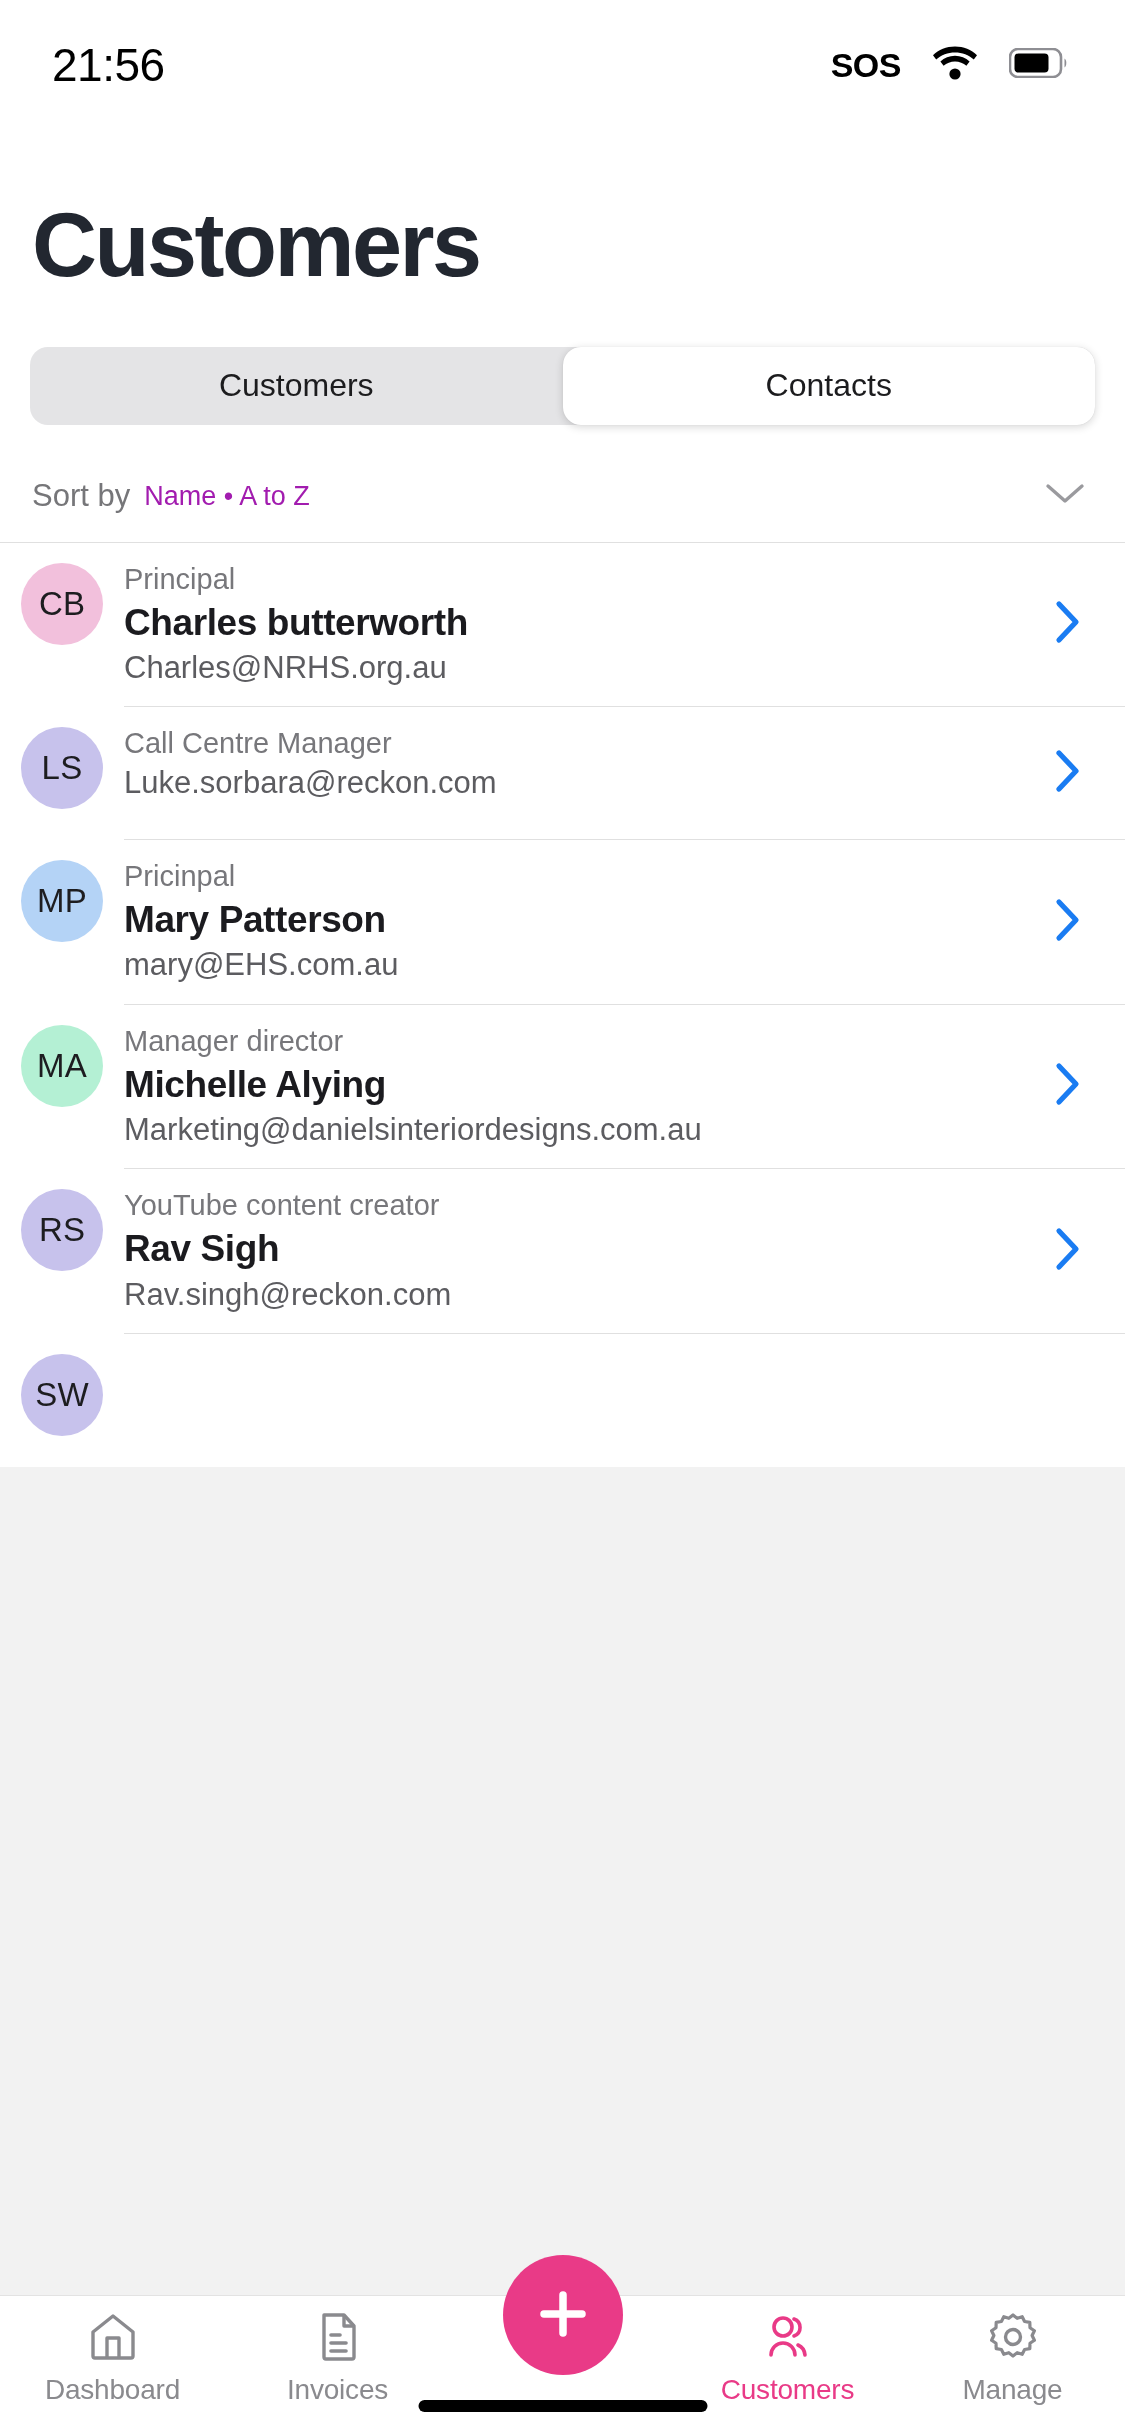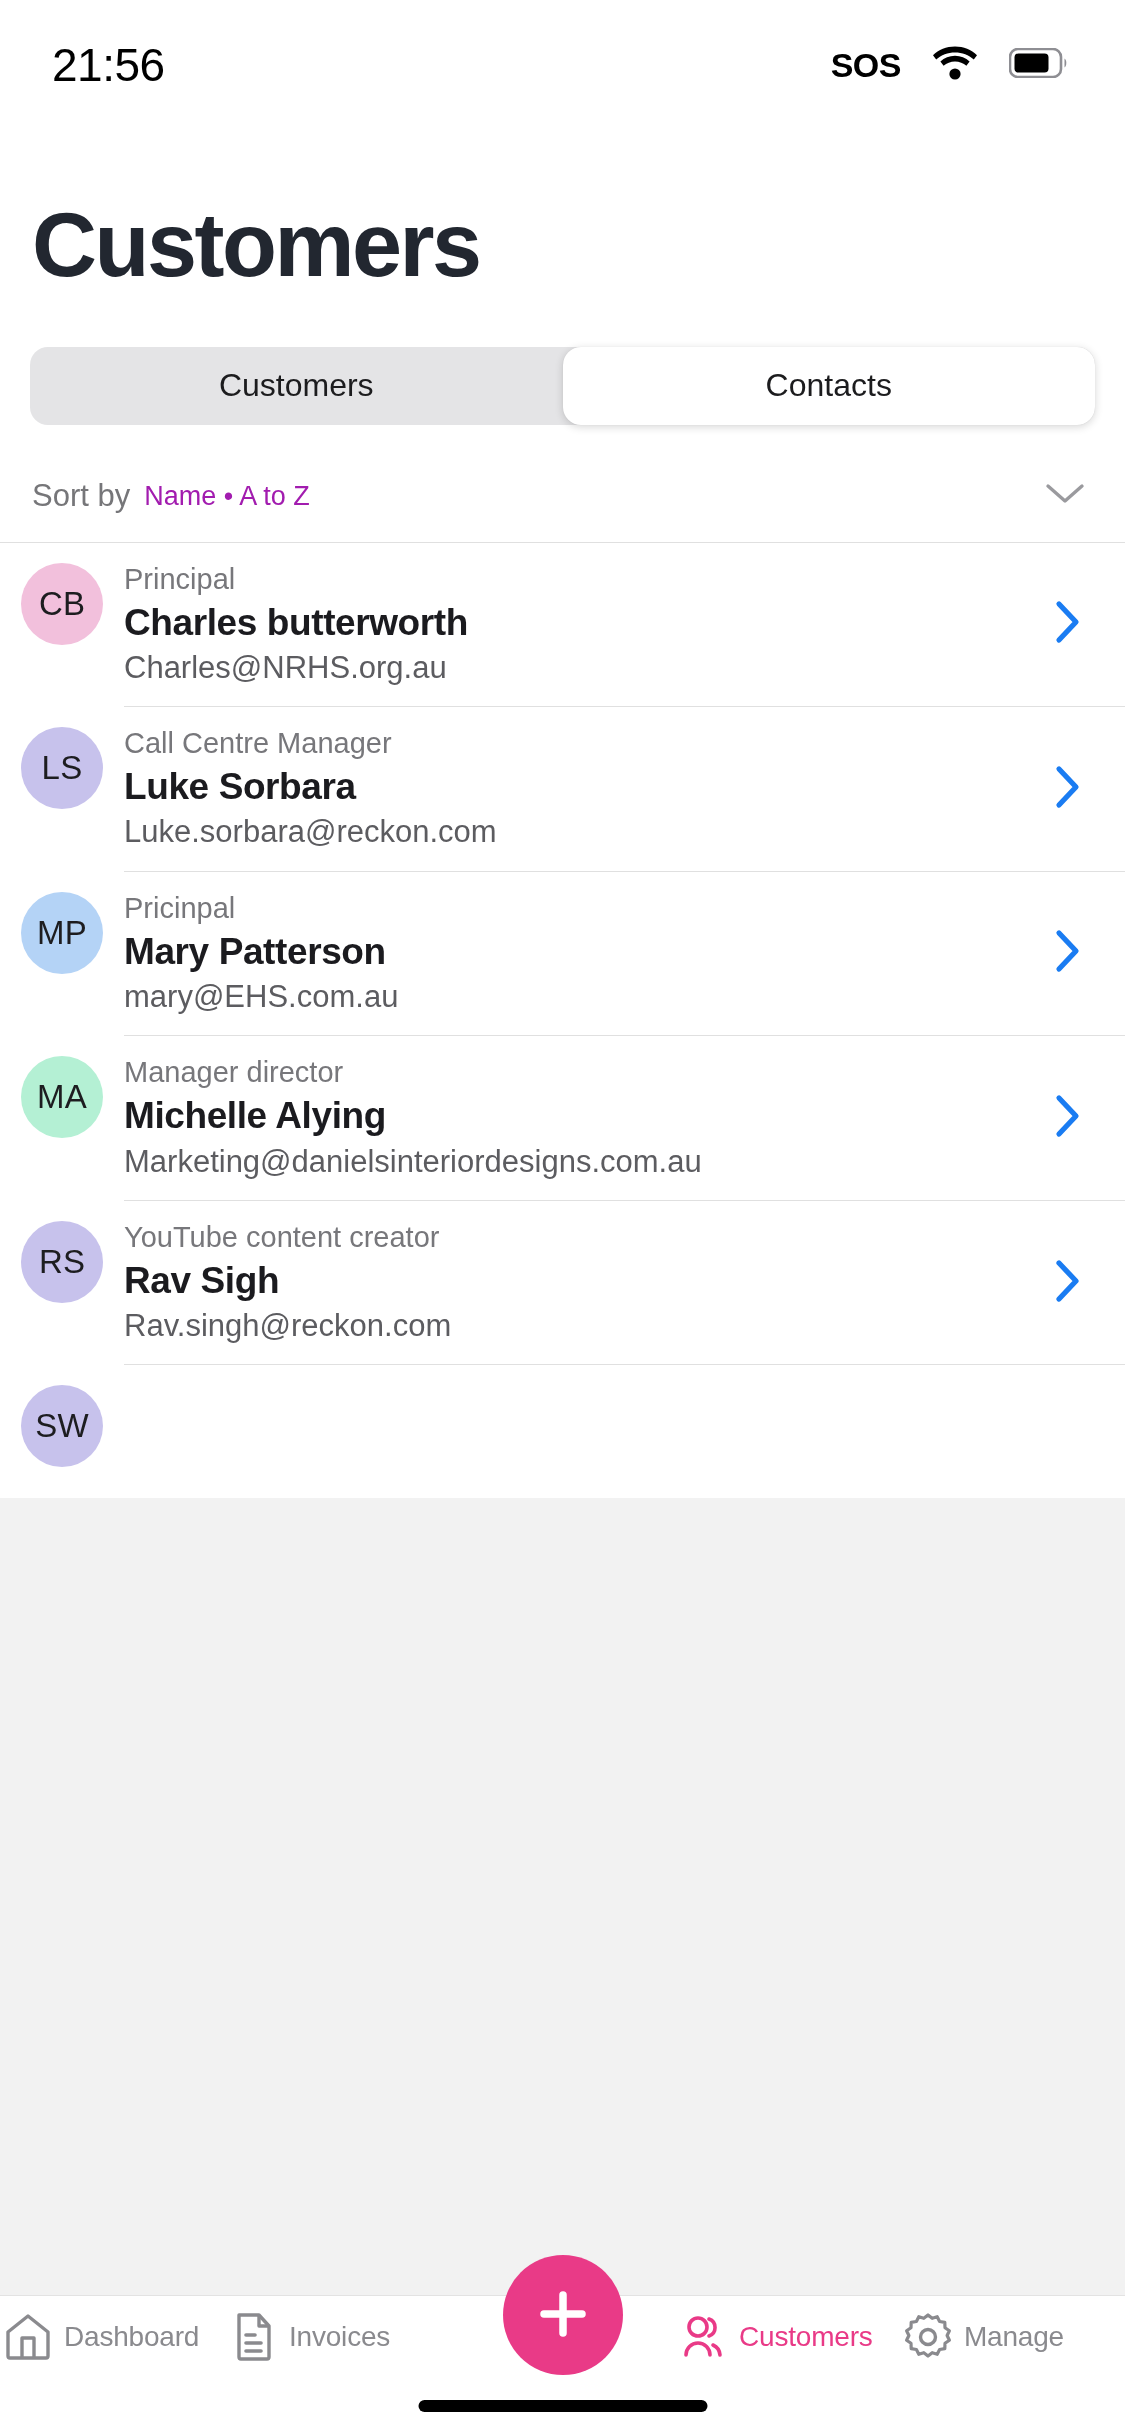--- a/index.html
+++ b/index.html
@@ -177,21 +177,21 @@
     height:141px;
     background:#ffffff;
     border-top:1px solid #e3e3e3;
     display:flex;
     align-items:flex-start;
     padding-top:12px;
   }
   .nav-item{
     flex:1;
     display:flex;
-    flex-direction:row;
+    flex-direction:column;
     align-items:center;
     gap:8px;
     background:transparent;
     border:none;
     font-family:inherit;
   }
   .nav-icon{
     height:58px;
     display:flex;
     align-items:center;
@@ -303,21 +303,20 @@
         </span>
       </div>
     </div>
 
     <div class="contact-row">
       <div class="avatar-col">
         <div class="avatar" style="background:#c7c2ec">LS</div>
       </div>
       <div class="row-main divided">
         <div class="row-role">Call Centre Manager</div>
-        <div class="row-name">Luke Sorbara</div>
         <div class="row-email">Luke.sorbara@reckon.com</div>
         <span class="chev-right">
           <svg width="26" height="44" viewBox="0 0 26 44">
             <path d="M4 4 L21 22 L4 40" fill="none" stroke="#1a7cf2" stroke-width="5.2" stroke-linecap="round" stroke-linejoin="round"></path>
           </svg>
         </span>
       </div>
     </div>
 
     <div class="contact-row">

